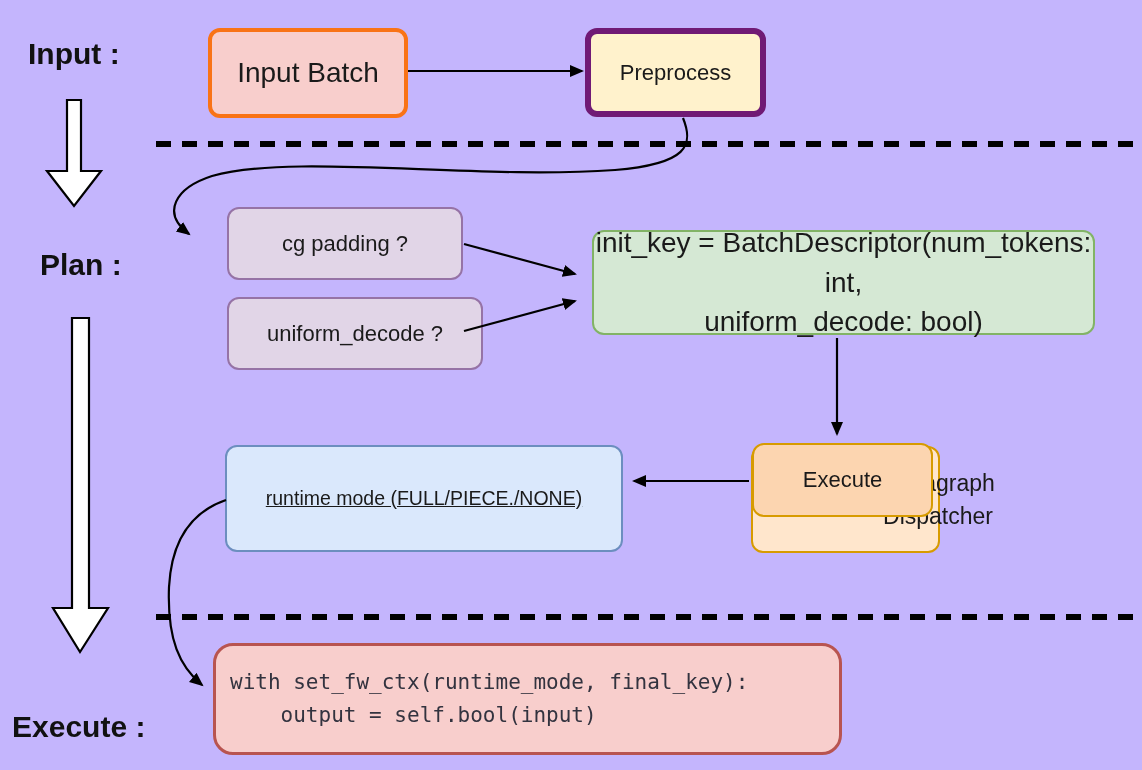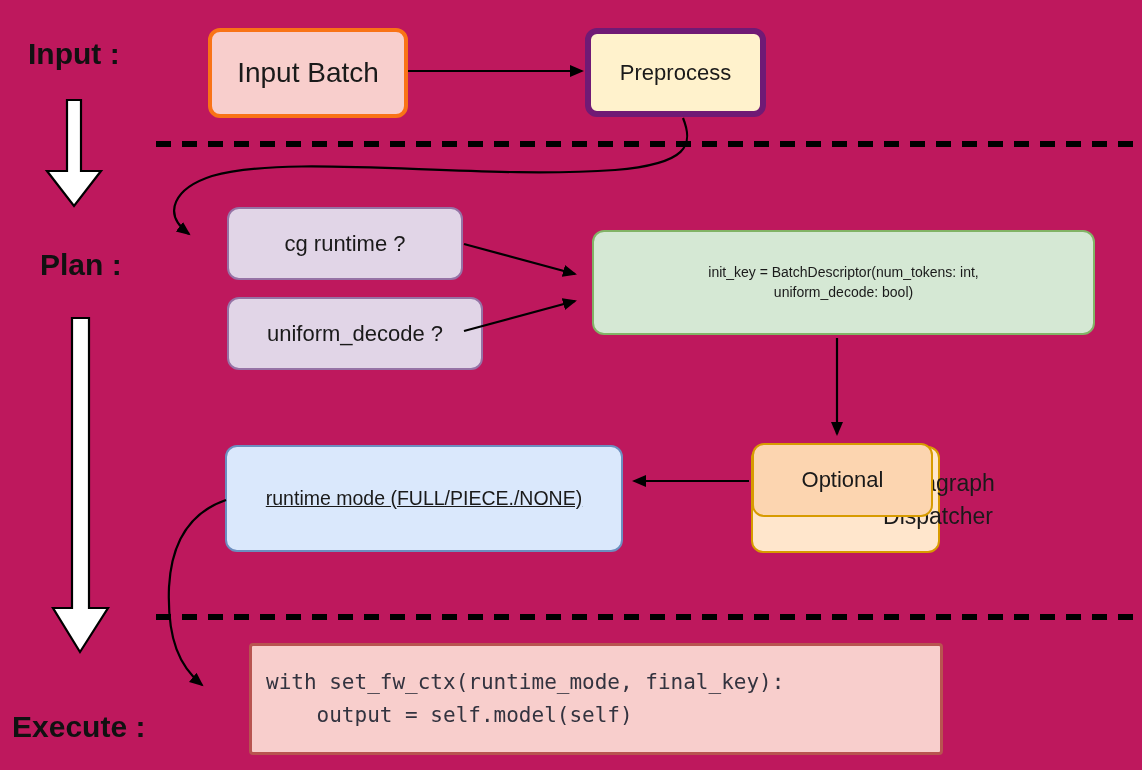--- a/index.html
+++ b/index.html
@@ -1,19 +1,19 @@
 <!DOCTYPE html>
 <html><head>
 <meta charset="utf-8">
 <style>
   html,body{margin:0;padding:0;background:#ffffff;}
   #canvas{
     position:relative;
     width:1142px;height:770px;
-    background:#be185d;
+    background:#c4b5fd;
     font-family:"Liberation Sans", sans-serif;
     overflow:hidden;
   }
   .stage-label{
     position:absolute;
     font-weight:bold;
     font-size:30px;
     color:#111111;
     white-space:nowrap;
   }
@@ -40,44 +40,43 @@
   .node-cg-padding{
     left:227px;top:207px;width:236px;height:73px;
     background:#e1d5e7;border:2px solid #9673a6;font-size:22px;
   }
   .node-uniform-decode{
     left:227px;top:297px;width:256px;height:73px;
     background:#e1d5e7;border:2px solid #9673a6;font-size:22px;
   }
   .node-init-key{
     left:592px;top:230px;width:503px;height:105px;
-    background:#d5e8d4;border:2px solid #82b366;font-size:14px;
+    background:#d5e8d4;border:2px solid #82b366;font-size:28px;
   }
   .node-cudagraph{
     left:751px;top:446px;width:347px;height:107px;
     background:#ffe6cc;border:2px solid #d79b00;font-size:23px;
     padding-left:185px;width:162px; 
   }
   .node-dispatch{
     left:752px;top:443px;width:181px;height:74px;
     background:#fcd5b0;border:2px solid #d79b00;font-size:22px;
   }
   .node-runtime{
     left:225px;top:445px;width:398px;height:107px;
     background:#dae8fc;border:2px solid #6c8ebf;font-size:19.5px;text-decoration:underline;
   }
   .node-code{
-    left:213px;top:643px;width:694px;height:112px;
-    background:#f8cecc;border:3px solid #b85450;border-radius:4px;
+    left:213px;top:643px;width:629px;height:112px;
+    background:#f8cecc;border:3px solid #b85450;border-radius:20px;
     font-family:"DejaVu Sans Mono", monospace;
     font-size:21px;color:#33333f;
     align-items:flex-start;
     padding-left:14px;
     line-height:1.55;
-    margin-left:36px;
   }
   .node-code .code-line{white-space:pre;}
   #wires{
     position:absolute;left:0;top:0;width:1142px;height:770px;
     pointer-events:none;
   }
 </style>
 </head>
 <body>
 
@@ -89,48 +88,48 @@
 
   <div class="node node-input-batch">
     <span>Input Batch</span>
   </div>
 
   <div class="node node-preprocess">
     <span>Preprocess</span>
   </div>
 
   <div class="node node-cg-padding">
-    <span>cg runtime ?</span>
+    <span>cg padding ?</span>
   </div>
 
   <div class="node node-uniform-decode">
     <span>uniform_decode ?</span>
   </div>
 
   <div class="node node-init-key">
     <span>init_key = BatchDescriptor(num_tokens: int,</span>
     <span>uniform_decode: bool)</span>
   </div>
 
   <div class="node node-cudagraph">
     <span>Cudagraph</span>
     <span>Dispatcher</span>
   </div>
 
   <div class="node node-dispatch">
-    <span>Optional</span>
+    <span>Execute</span>
   </div>
 
   <div class="node node-runtime">
     <span>runtime mode (FULL/PIECE./NONE)</span>
   </div>
 
   <div class="node node-code">
     <span class="code-line">with set_fw_ctx(runtime_mode, final_key):</span>
-    <span class="code-line">    output = self.model(self)</span>
+    <span class="code-line">    output = self.bool(input)</span>
   </div>
 
   <svg id="wires" viewBox="0 0 1142 770">
     <defs>
       <marker id="ah" markerUnits="userSpaceOnUse" markerWidth="15" markerHeight="13" refX="12" refY="6" orient="auto">
         <path d="M0,0 L14,6 L0,12 Z" fill="#000000"></path>
       </marker>
     </defs>
 
     <line x1="156" y1="144" x2="1138" y2="144" stroke="#000000" stroke-width="6" stroke-dasharray="15 11"></line>

